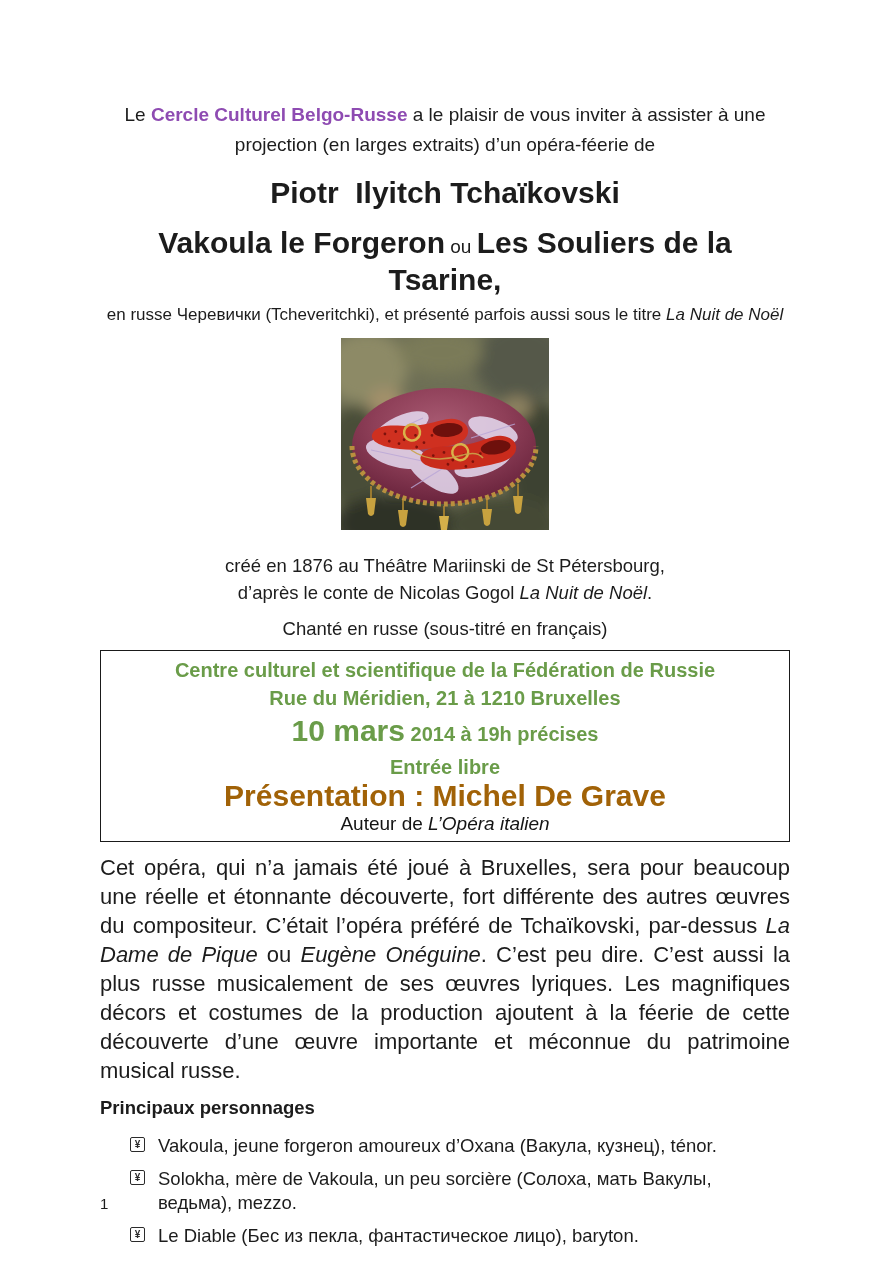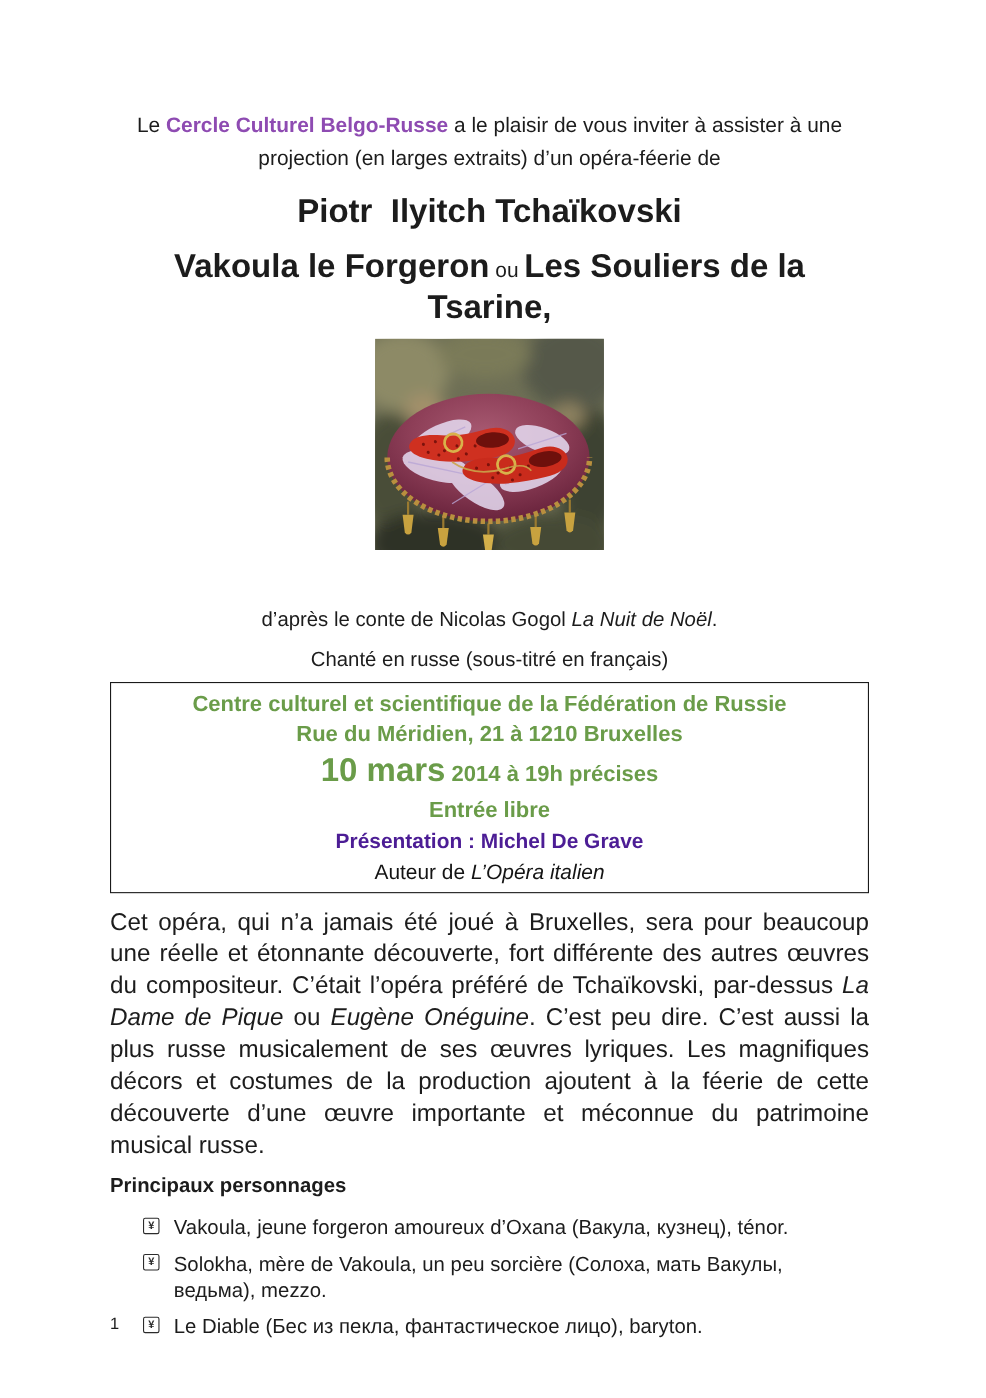--- a/index.html
+++ b/index.html
@@ -18,21 +18,21 @@
   .photo-wrap{margin:12px 0 0;text-align:center;line-height:0;}
   .creation{font-size:18.5px;line-height:27px;margin:22px 0 0;text-align:center;}
   .language-note{font-size:18.5px;line-height:25px;margin:10px 0 0;text-align:center;}
   .event-box{
     margin:9px 0 0;border:1px solid #1a1a1a;text-align:center;padding:5px 4px 4px;
     color:#6a9c49;font-weight:bold;
   }
   .event-venue,.event-address,.event-admission{font-size:20px;line-height:28px;}
   .event-date{font-size:20px;line-height:38px;}
   .date-big{font-size:30px;}
-  .event-presenter{font-size:19px;line-height:30px;color:#4c1d95;}
+  .event-presenter{font-size:30px;line-height:30px;color:#a16207;}
   .event-author{font-size:19px;line-height:26px;color:#141414;font-weight:normal;}
   .description{font-size:22px;line-height:29px;margin:11px 0 0;text-align:justify;}
   .characters-heading{font-size:18.5px;font-weight:bold;margin:12px 0 15px;}
   .char-list{list-style:none;margin:8px 0 0;padding:0 0 0 30px;}
   .char-item{display:flex;gap:13px;margin:0 0 9px;font-size:18.5px;line-height:24px;}
   .tofu{
     flex:0 0 auto;width:15px;height:15px;margin-top:3px;border:1.6px solid #2b2b2b;border-radius:2px;
     font-size:10px;line-height:14px;text-align:center;color:#2b2b2b;font-weight:bold;box-sizing:border-box;
   }
   .page-number{position:absolute;left:100px;top:1195px;font-size:15px;color:#1c1c1c;}
@@ -42,20 +42,21 @@
 
 <div class="page">
   <div class="content">
 
     <p class="intro"><span>Le </span><span class="accent-purple">Cercle Culturel Belgo-Russe</span><span> a le plaisir de vous inviter à assister à une projection (en larges extraits) d’un opéra-féerie de</span></p>
 
     <h1 class="composer">Piotr&nbsp; Ilyitch Tchaïkovski</h1>
 
     <h2 class="opera-title"><span>Vakoula le Forgeron</span><span class="ou"> ou </span><span>Les Souliers de la</span><br><span>Tsarine,</span></h2>
 
+    <p class="russian-subtitle"><span>en russe Черевички (Tcheveritchki), et présenté parfois aussi sous le titre </span><span class="it">La Nuit de Noël</span></p>
 
     <div class="photo-wrap">
       <svg width="208" height="192" viewBox="0 0 208 192" xmlns="http://www.w3.org/2000/svg">
         <defs>
           <filter id="bgblur" x="-30%" y="-30%" width="160%" height="160%">
               <feGaussianBlur stdDeviation="7"></feGaussianBlur>
             </filter>
           <radialGradient id="cushionGrad" cx="48%" cy="32%" r="80%">
             <stop offset="0%" stop-color="#a85a72"></stop>
             <stop offset="45%" stop-color="#8e3f58"></stop>
@@ -131,21 +132,21 @@
               <circle cx="28" cy="38" r="1.4"></circle>
             <circle cx="46" cy="37" r="1.4"></circle>
               <circle cx="58" cy="22" r="1.4"></circle>
           </g>
           <circle cx="38" cy="24" r="8" fill="none" stroke="#d9b24a" stroke-width="2.5"></circle>
         </g>
         <path d="M70,112 Q90,126 118,118 Q136,112 142,120" fill="none" stroke="#caa34a" stroke-width="1.5" opacity="0.9"></path>
       </svg>
     </div>
 
-    <p class="creation"><br><span>d’après le conte de Nicolas Gogol </span><span class="it">La Nuit de Noël</span><span>.</span></p>
+    <p class="creation"><span>créé en 1876 au Théâtre Mariinski de St Pétersbourg,</span><br><span>d’après le conte de Nicolas Gogol </span><span class="it">La Nuit de Noël</span><span>.</span></p>
 
     <p class="language-note">Chanté en russe (sous-titré en français)</p>
 
     <div class="event-box">
       <div class="event-venue">Centre culturel et scientifique de la Fédération de Russie</div>
       <div class="event-address">Rue du Méridien, 21 à 1210 Bruxelles</div>
       <div class="event-date"><span class="date-big">10 mars</span><span> 2014 à 19h précises</span></div>
       <div class="event-admission">Entrée libre</div>
       <div class="event-presenter">Présentation : Michel De Grave</div>
       <div class="event-author"><span>Auteur de </span><span class="it">L’Opéra italien</span></div>

